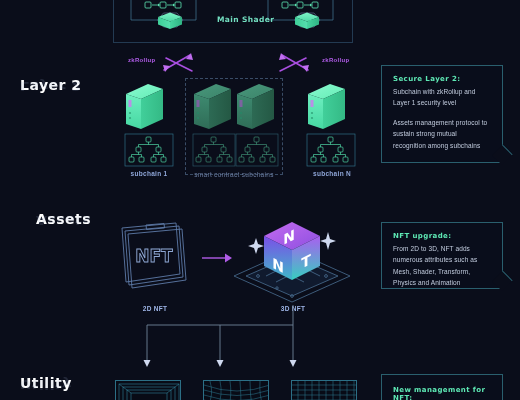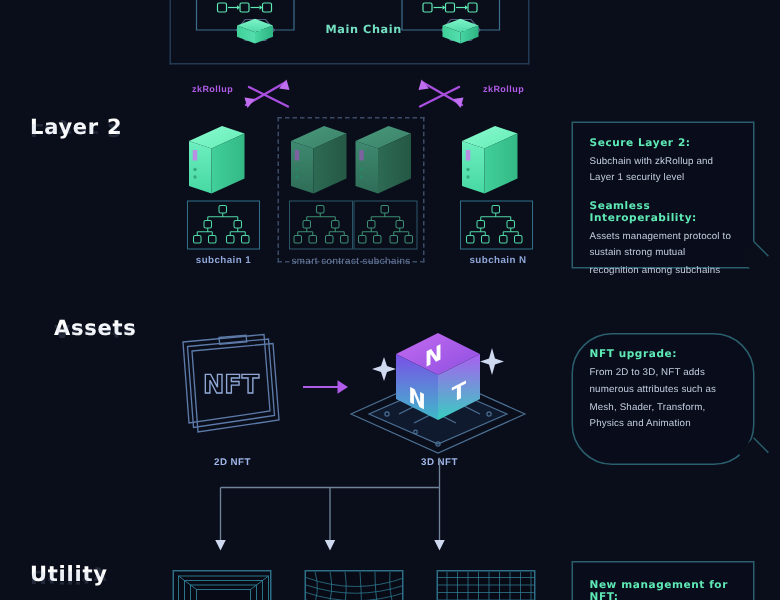--- a/index.html
+++ b/index.html
@@ -172,21 +172,21 @@
       <polygon points="331,-5 333,-2 335,-5" fill="#5ee9b5" stroke="none"></polygon>
       <polygon points="300.5,13 314,13 320,20 314,27 300.5,27 294.5,20" stroke="#51607e"></polygon>
     </g>
     <g>
       <polygon points="307,12.5 319,17 307,21.5 295,17" fill="url(#gTop)"></polygon>
       <polygon points="295,17 307,21.5 307,29 295,24.5" fill="url(#gLeft)"></polygon>
       <polygon points="307,21.5 319,17 319,24.5 307,29" fill="url(#gRight)"></polygon>
     </g>
   </svg>
 
-  <div class="mc-label" style="left:217px;top:15px;">Main Chain</div>
+  <div class="mc-label" style="left:217px;top:15px;">Main Shader</div>
 
   <div class="zk-label" style="left:128px;top:57px;">zkRollup</div>
   <div class="zk-label" style="left:322px;top:57px;">zkRollup</div>
 
   <svg class="abs" style="left:160px;top:50px;" width="70" height="26">
     <g stroke="#a94fe0" stroke-width="1.6" fill="none" stroke-linecap="round">
       <path d="M4 20 L30 5"></path>
         <path d="M6 8 L32 21"></path>
     </g>
     <polygon points="31,3 33,10 26,9" fill="#c06ef0"></polygon>
@@ -335,25 +335,24 @@
         <rect x="21" y="75" width="5" height="5" rx="1"></rect>
       <rect x="33" y="75" width="5" height="5" rx="1"></rect>
         <rect x="43" y="75" width="5" height="5" rx="1"></rect>
       <path d="M30.5 60 L30.5 62.5 M20.5 62.5 L40.5 62.5 M20.5 62.5 L20.5 65 M40.5 62.5 L40.5 65"></path>
       <path d="M20.5 70 L20.5 72.5 M13.5 72.5 L23.5 72.5 M13.5 72.5 L13.5 75 M23.5 72.5 L23.5 75"></path>
       <path d="M40.5 70 L40.5 72.5 M35.5 72.5 L45.5 72.5 M35.5 72.5 L35.5 75 M45.5 72.5 L45.5 75"></path>
     </g>
   </svg>
   <div class="caption" style="left:296px;top:170px;width:72px;">subchain N</div>
 
-  <div class="infobox" style="left:381px;top:81px;width:122px;height:98px;">
+  <div class="infobox" style="left:381px;top:65px;width:122px;height:98px;">
     <div class="info-inner">
       <div class="info-h">Secure Layer 2:</div>
       <div class="info-p">Subchain with zkRollup and Layer 1 security level</div>
-      <div class="info-h">Seamless Interoperability:</div>
       <div class="info-p">Assets management protocol to sustain strong mutual recognition among subchains</div>
     </div>
     <div class="corner-cut"></div>
   </div>
 
   <div class="sec-title" style="left:36px;top:212px;">
     <span>Assets</span>
     <span class="mirror">Assets</span>
   </div>
 
@@ -412,21 +411,21 @@
       <polygon points="60,14 88,28 60,42 32,28" fill="url(#cubeTop)"></polygon>
       <polygon points="32,28 60,42 60,72 32,58" fill="url(#cubeL)"></polygon>
       <polygon points="60,42 88,28 88,58 60,72" fill="url(#cubeR)"></polygon>
       <text x="57" y="32" text-anchor="middle" font-family="DejaVu Sans, sans-serif" font-size="14" font-weight="bold" fill="#ffffff" transform="skewY(-27) translate(0,31)">N</text>
       <text x="46" y="60" text-anchor="middle" font-family="DejaVu Sans, sans-serif" font-size="14" font-weight="bold" fill="#ffffff" transform="skewY(27) translate(0,-21)">N</text>
       <text x="74" y="60" text-anchor="middle" font-family="DejaVu Sans, sans-serif" font-size="14" font-weight="bold" fill="#ffffff" transform="skewY(-27) translate(0,36)">T</text>
     </g>
   </svg>
   <div class="caption" style="left:250px;top:305px;width:86px;color:#9fb6e8;">3D NFT</div>
 
-  <div class="infobox" style="left:381px;top:222px;width:122px;height:88px;border-radius:27px;">
+  <div class="infobox" style="left:381px;top:222px;width:122px;height:67px;">
     <div class="info-inner">
       <div class="info-h">NFT upgrade:</div>
       <div class="info-p">From 2D to 3D, NFT adds numerous attributes such as Mesh, Shader, Transform, Physics and Animation</div>
     </div>
     <div class="corner-cut"></div>
   </div>
 
   <svg class="abs" style="left:110px;top:305px;" width="300" height="70">
     <g stroke="#6f8399" stroke-width="0.9" fill="none">
       <path d="M183 0 L183 20"></path>

